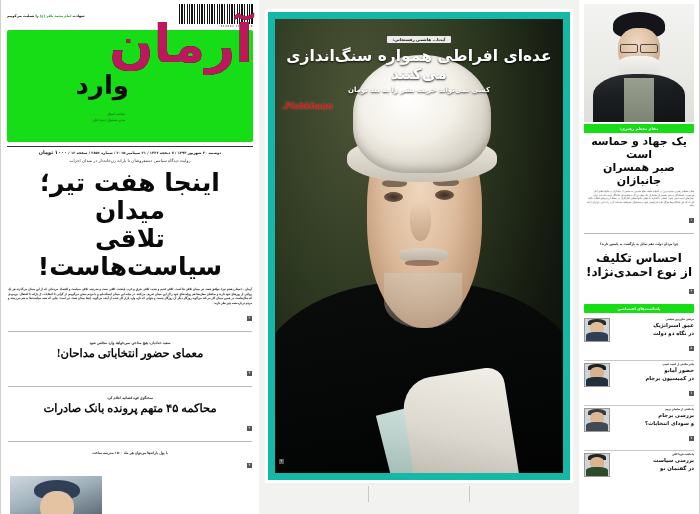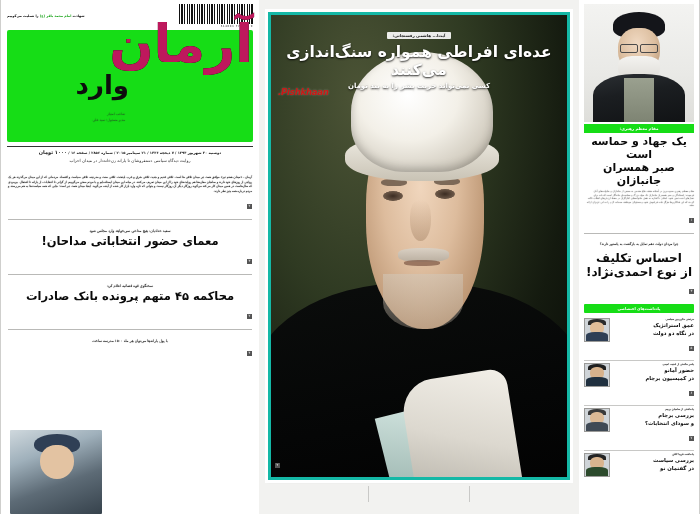--- a/index.html
+++ b/index.html
@@ -118,21 +118,21 @@
     margin:2px 0 6px 0;
   }
   .body-txt{
     font-size:2.9px;line-height:1.62;color:#272727;text-align:justify;
     column-count:1;
   }
   .mark-end{margin-top:2px;}
 
   .sub-hl{
     font-size:11.5px;font-weight:bold;color:#0a0a0a;
-    line-height:1.15;text-align:center;margin:2px 0 3px 0;
+    line-height:1.15;text-align:center;margin:2px 0 3px 0;font-family:Liberation Serif, serif;
   }
   .sub-kick{
     font-size:3.6px;color:#333;text-align:center;margin-top:5px;
   }
 
   
   .promo{
     position:relative;margin-top:auto;height:86px;
     display:flex;align-items:flex-end;
   }
@@ -155,21 +155,21 @@
   
   .colC{
     width:320px;flex:0 0 320px;
     padding:12px 9px 12px 9px;box-sizing:border-box;
     display:flex;flex-direction:column;
     background:#f2f2f0;
   }
   .photo-frame{
     flex:1 1 auto;position:relative;overflow:hidden;
     background:#0b0d0a;
-    border:3px solid #14b8a6;
+    border:7px solid #14b8a6;
     box-shadow:0 0 0 3px #ffffff, 0 1px 3px rgba(0,0,0,.25);
   }
   .photo-bg{
     position:absolute;inset:0;
     background:
       radial-gradient(ellipse at 30% 18%, #4c5436 0%, #2f3a22 38%, #141a0f 72%, #070a06 100%),
       linear-gradient(180deg,#3b4329 0%,#222a18 45%,#050704 100%);
   }
   .photo-shoulder{
     position:absolute;left:-6%;bottom:-4%;width:112%;height:46%;
@@ -247,21 +247,21 @@
   .hl-main{
     margin-top:3px;font-size:15.5px;font-weight:bold;color:#ffffff;
     line-height:1.15;text-shadow:0 1px 2px rgba(0,0,0,.85);
     letter-spacing:-.3px;
   }
   .hl-sub{
     margin-top:2px;font-size:7px;font-weight:bold;color:#ffffff;
     text-shadow:0 1px 2px rgba(0,0,0,.85);
   }
   .watermark{
-    position:absolute;left:7px;top:72px;z-index:7;
+    position:absolute;left:7px;top:82px;z-index:7;
     font-size:8.5px;font-style:italic;font-weight:bold;color:#d81414;
     letter-spacing:-.2px;opacity:.92;
     text-shadow:0 0 2px rgba(255,255,255,.35);
   }
   .photo-credit{
     position:absolute;left:4px;bottom:3px;z-index:7;
   }
   .colC-foot{
     flex:0 0 auto;height:16px;margin-top:6px;
     display:flex;gap:0;
@@ -511,20 +511,22 @@
       <div class="dateline">
         <span>دوشنبه ۳۰ شهریور ۱۳۹۴ / ۷ ذیحجه ۱۴۳۶ / ۲۱ سپتامبر ۲۰۱۵ / شماره ۲۸۵۶ / صفحه ۱۶ /</span>
         <span class="price">۱۰۰۰ تومان</span>
       </div>
     </div>
 
     <div class="colL-body">
       <div class="kicker rtl ctr">روایت دیدگاه سیاسی دستفروشان تا یارانه زن‌خانه‌دار در میدان احزاب</div>
 
       <div class="lead-hl rtl">
+        <div>اینجا هفت تیر؛ میدان</div>
+        <div>تلاقی سیاست‌هاست!</div>
       </div>
 
       <div class="body-txt rtl blur">آرمان - «میدان هفتم تیر» موافق هفت تیر میدان تلاقی ها است. تلاقی قدیم و جدید، تلاقی شرق و غرب پایتخت، تلاقی سنت و مدرنیته، تلاقی سیاست و اقتصاد. مردمانی که از این میدان می‌گذرند هر یک روایتی از روزهای خود دارند و صاحبان مغازه‌ها هم روایت‌های خود را از این میدان تعریف می‌کنند. در میانه این میدان ایستاده‌ایم و با مردم سخن می‌گوییم، از گرانی تا انتخابات، از یارانه تا اشتغال. پیرمردی که سال‌هاست در همین میدان کار می‌کند می‌گوید روزگار دیگر آن روزگار نیست و جوانی که تازه وارد بازار کار شده از آینده می‌گوید. اینجا میدان هفت تیر است؛ جایی که همه سیاست‌ها به هم می‌رسند و مردم درباره همه چیز نظر دارند.</div>
       <div class="mark-end"><span class="sqr"><i>۲</i></span></div>
 
       <div class="rule"></div>
 
       <div class="sub-kick rtl blur2">سعید حدادیان: هیچ مداحی نمی‌خواهد وارد مجلس شود</div>
       <div class="sub-hl rtl">معمای حضور انتخاباتی مداحان!</div>
       <div><span class="sqr"><i>۳</i></span></div>

